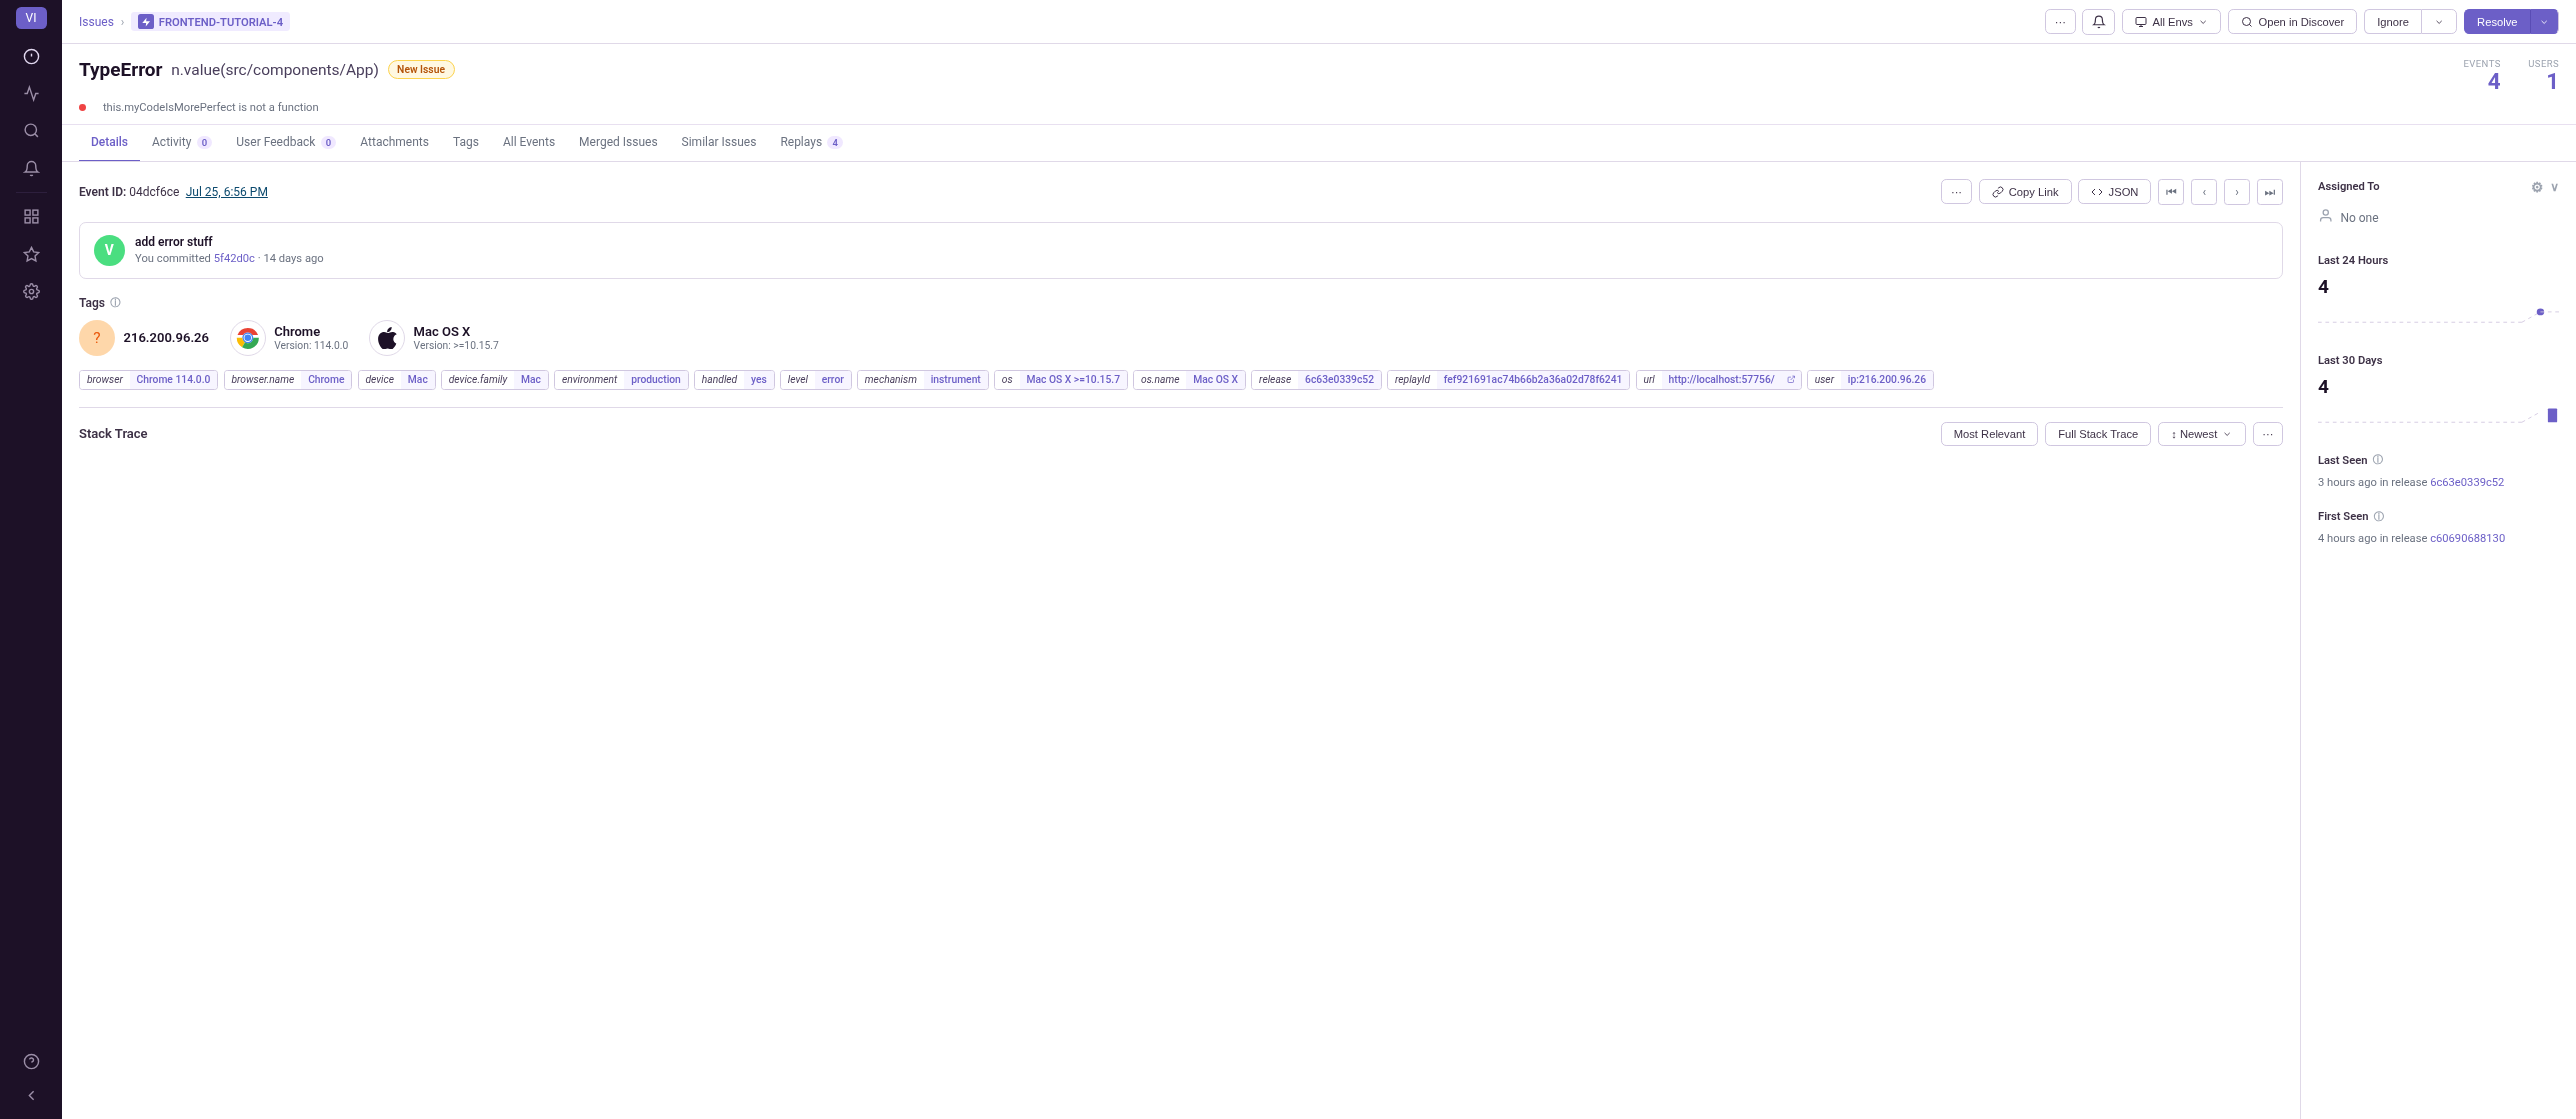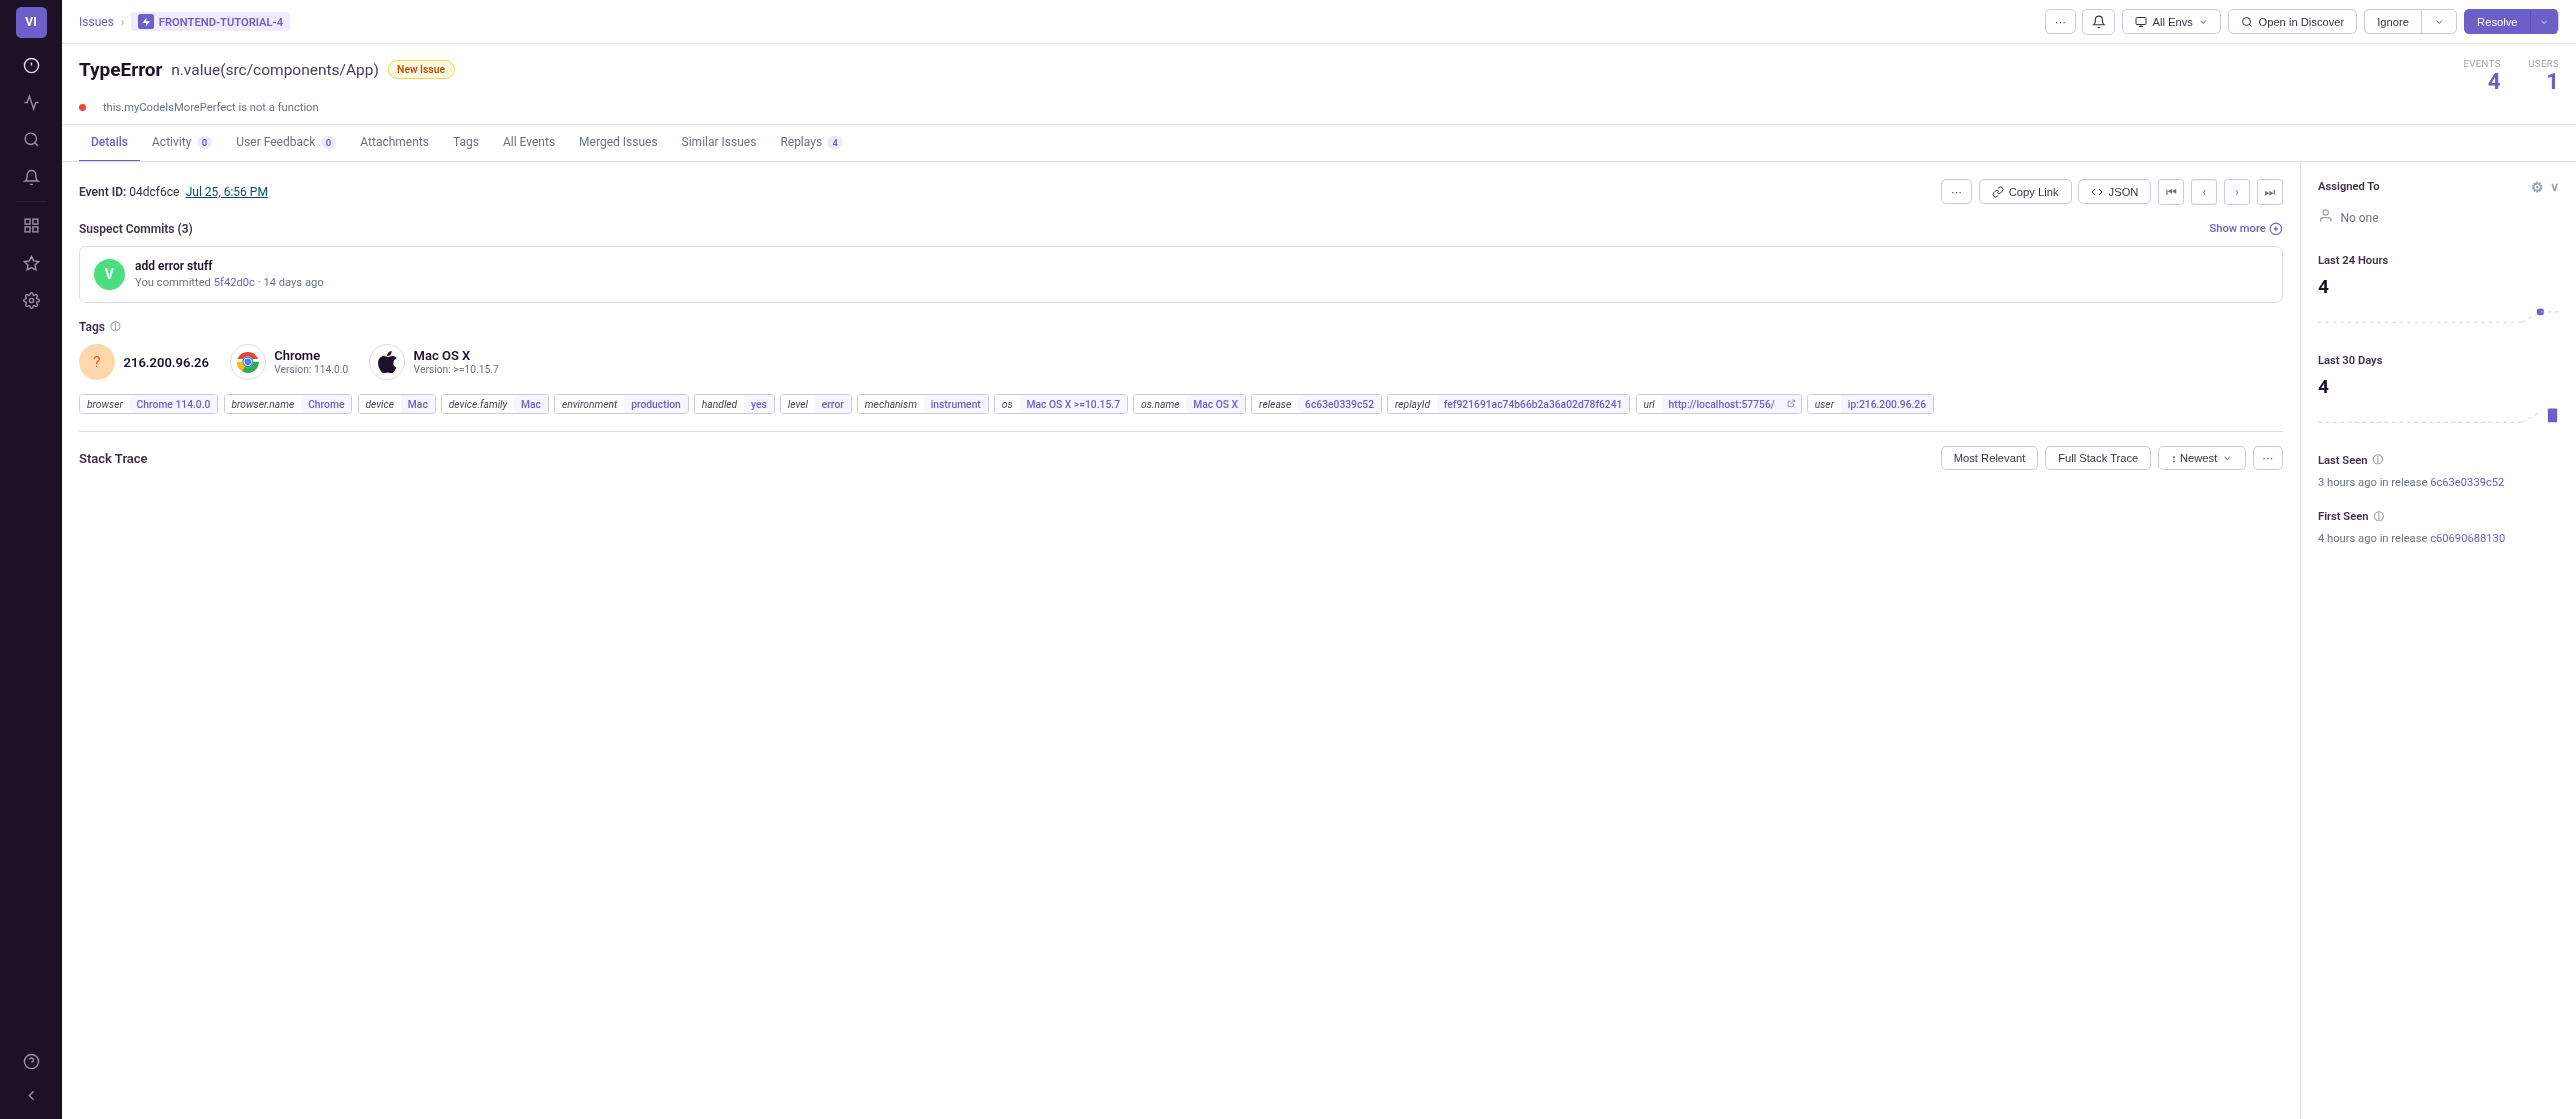--- a/index.html
+++ b/index.html
@@ -10,25 +10,25 @@
       width: 62px;
       background: #1d1127;
       display: flex;
       flex-direction: column;
       align-items: center;
       padding: 6.9px 0;
       gap: 3.4px;
       flex-shrink: 0;
     }
     .sidebar-avatar {
-      width: 31px; height: 31px;
+      width: 31px; height: 22px;
       background: #6c5fc7;
       border-radius: 5.2px;
       display: flex; align-items: center; justify-content: center;
-      color: white; font-weight: 700; font-size: 12px;
+      color: white; font-weight: 400; font-size: 12px;
       margin-bottom: 6.9px;
     }
     .sidebar-icon {
       width: 34px; height: 34px;
       display: flex; align-items: center; justify-content: center;
       border-radius: 5.2px;
       color: #9c8fa8;
       cursor: pointer;
       font-size: 15.5px;
     }
@@ -442,31 +442,20 @@
               </svg>
             <span>JSON</span>
           </button>
           <div class="nav-btn">⏮</div>
           <div class="nav-btn">‹</div>
           <div class="nav-btn">›</div>
           <div class="nav-btn">⏭</div>
         </div>
       </div>
 
-      <div class="section-title">
-        <span>Suspect Commits (3)</span>
-        <span class="show-more">
-          <span>Show more</span>
-          <svg width="13.8" height="13.8" viewBox="0 0 24 24" fill="none" stroke="currentColor" stroke-width="2">
-              <circle cx="12" cy="12" r="10"></circle>
-              <line x1="12" y1="8" x2="12" y2="16"></line>
-              <line x1="8" y1="12" x2="16" y2="12"></line>
-            </svg>
-        </span>
-      </div>
       <div class="commit-card">
         <div class="commit-avatar">V</div>
         <div class="commit-info">
           <div class="commit-title">add error stuff</div>
           <div class="commit-meta">
             <span>You </span>
             <span>committed </span>
             <a class="commit-hash">5f42d0c</a>
             <span> · 14 days ago</span>
           </div>

